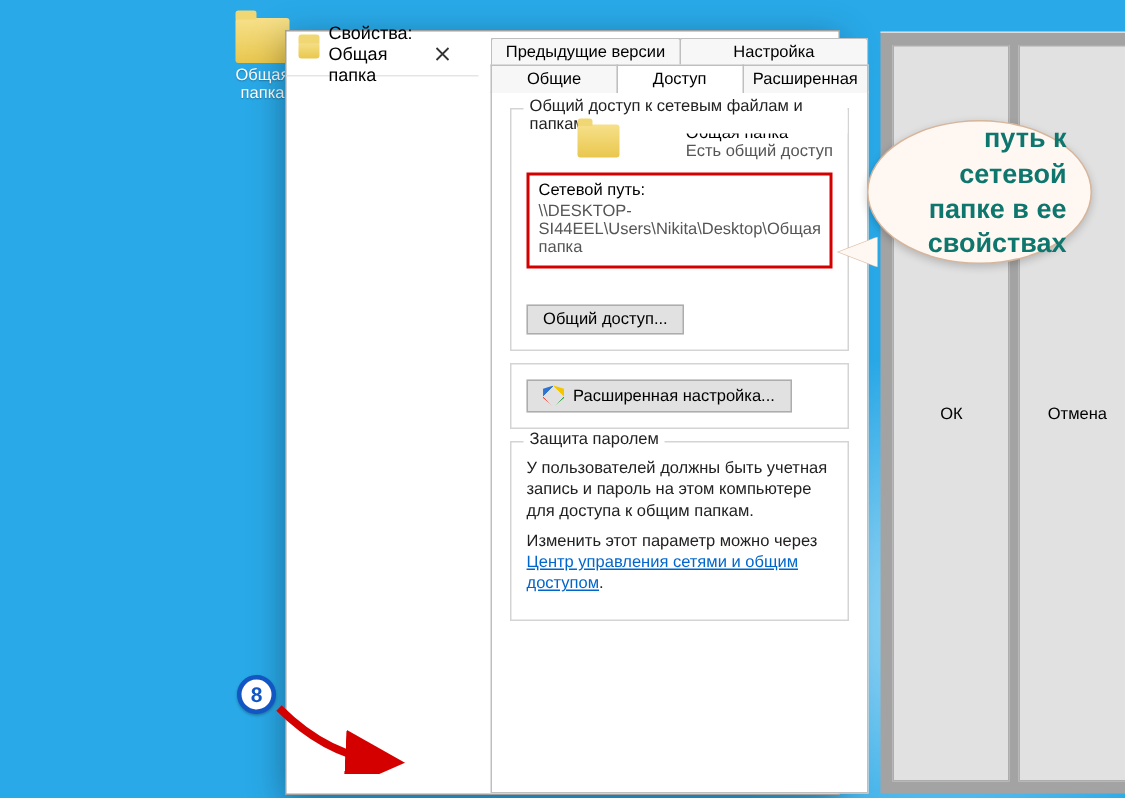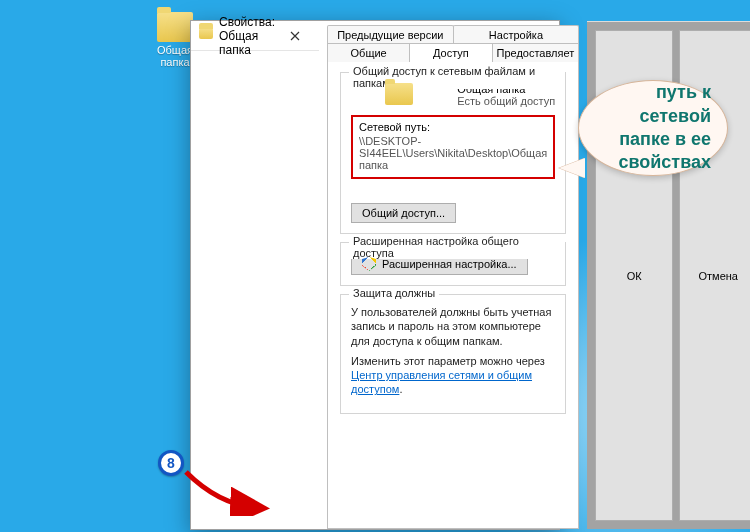--- a/index.html
+++ b/index.html
@@ -196,21 +196,21 @@
   </div>
 
   <div class="client">
     <div class="tabs-row top">
       <div class="tab">Предыдущие версии</div>
       <div class="tab">Настройка</div>
     </div>
     <div class="tabs-row bottom">
       <div class="tab">Общие</div>
       <div class="tab active">Доступ</div>
-      <div class="tab">Предоставляет</div>
+      <div class="tab">Расширенная</div>
     </div>
 
     <div class="tab-body">
 
       <div class="group">
         <div class="legend">Общий доступ к сетевым файлам и папкам</div>
 
         <div class="share-row">
           <div class="folder-glyph folder-glyph-small"></div>
           <div class="texts">
@@ -221,29 +221,28 @@
 
         <div class="netpath-box">
           <div>Сетевой путь:</div>
           <div class="path">\\DESKTOP-SI44EEL\Users\Nikita\Desktop\Общая папка</div>
         </div>
 
         <button class="win-btn">Общий доступ...</button>
       </div>
 
       <div class="group">
-        <div class="legend">Расширенная настройка общего доступа</div>
         <button class="win-btn">
           <span class="shield"></span>
           <span>Расширенная настройка...</span>
         </button>
       </div>
 
       <div class="group" style="margin-bottom:0">
-        <div class="legend">Защита должны</div>
+        <div class="legend">Защита паролем</div>
         <div class="desc">У пользователей должны быть учетная запись и пароль на этом компьютере для доступа к общим папкам.</div>
         <div class="desc">
           <span>Изменить этот параметр можно через </span><span class="link">Центр управления сетями и общим доступом</span><span>.</span>
         </div>
       </div>
 
     </div>
   </div>
 
   <div class="footer-btns">

